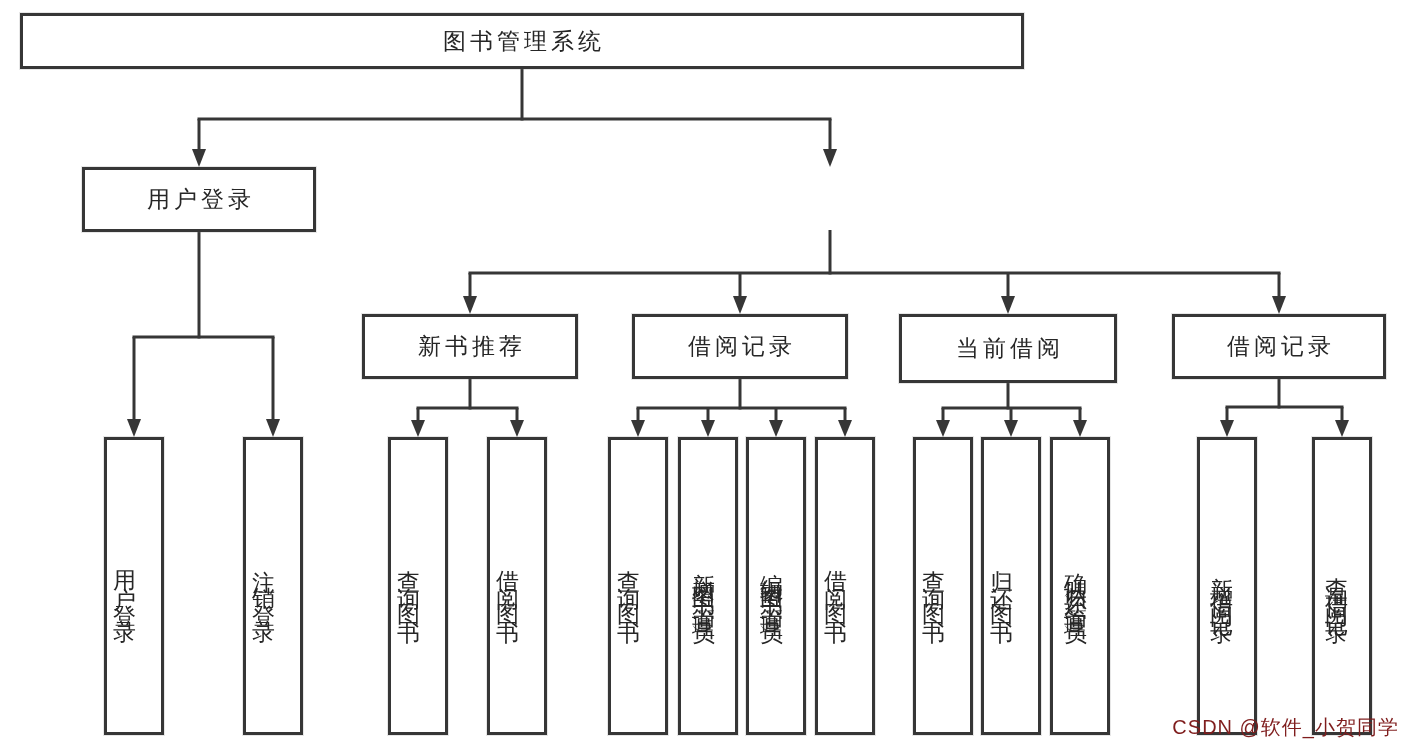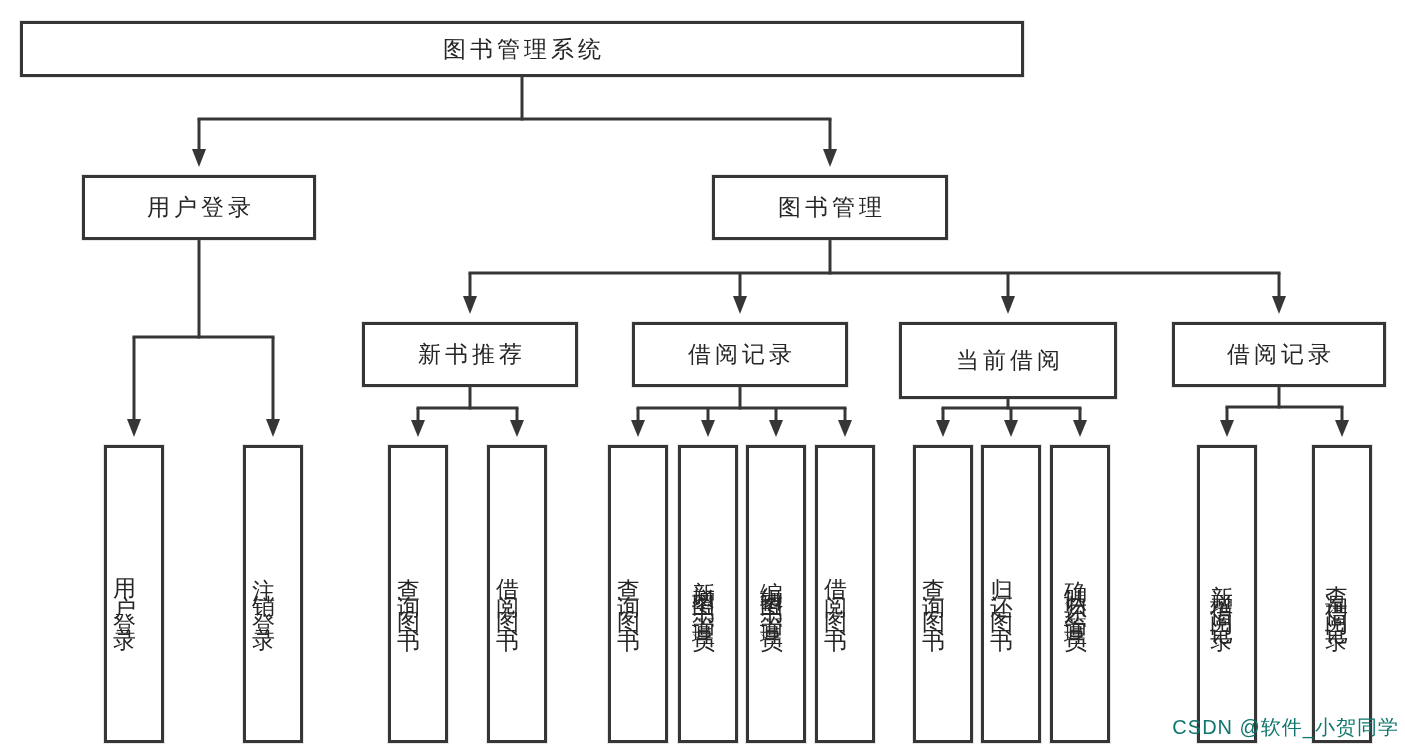--- a/index.html
+++ b/index.html
@@ -25,41 +25,40 @@
     border: 3px solid #363636;
     background: #ffffff;
     display: flex;
     align-items: center;
     justify-content: center;
     color: #262626;
     font-size: 23px;
     letter-spacing: 4px;
     white-space: nowrap;
     box-shadow: 0 0 0 1px rgba(120,120,120,0.18);
-    margin-top: 8px;
   }
   .hlabel { text-indent: 4px; } 
   .leaf {
     top: 437px;
     width: 60px;
     height: 298px;
   }
   .leaf .vtext {
     writing-mode: vertical-rl;
     text-orientation: mixed;
     white-space: nowrap;
   }
   .ls4 .vtext { letter-spacing: 17px; padding-block-start: 17px; }
   .ls6 .vtext { letter-spacing: 9px;  padding-block-start: 9px; }
   .ls9 .vtext { letter-spacing: 7px;  padding-block-start: 7px; }
   #watermark {
     position: absolute;
     right: 6px;
     top: 714px;
-    color: #0f766e;
+    color: #7f1d1d;
     font-size: 20px;
     letter-spacing: 1px;
     z-index: 5;
   }
 </style>
 </head>
 <body>
 
 <div id="canvas">
 
@@ -139,31 +138,28 @@
     </g>
   </svg>
 
   <div class="box" style="left:20px; top:13px; width:1004px; height:56px;">
     <span class="hlabel">图书管理系统</span>
   </div>
 
   <div class="box" style="left:82px; top:167px; width:234px; height:65px;">
     <span class="hlabel">用户登录</span>
   </div>
-  <div class="box" style="left:712px; top:167px; width:236px; height:65px;">
-    <span class="hlabel">图书管理</span>
-  </div>
 
   <div class="box" style="left:362px; top:314px; width:216px; height:65px;justify-content:center;">
     <span class="hlabel">新书推荐</span>
   </div>
   <div class="box" style="left:632px; top:314px; width:216px; height:65px;">
     <span class="hlabel">借阅记录</span>
   </div>
-  <div class="box" style="left:899px; top:314px; width:218px; height:77px;">
+  <div class="box" style="left:899px; top:314px; width:218px; height:69px;">
     <span class="hlabel">当前借阅</span>
   </div>
   <div class="box" style="left:1172px; top:314px; width:214px; height:65px;">
     <span class="hlabel">借阅记录</span>
   </div>
 
   <div class="box leaf ls4" style="left:104px;">
     <span class="vtext">用户登录</span>
   </div>
   <div class="box leaf ls4" style="left:243px;">

